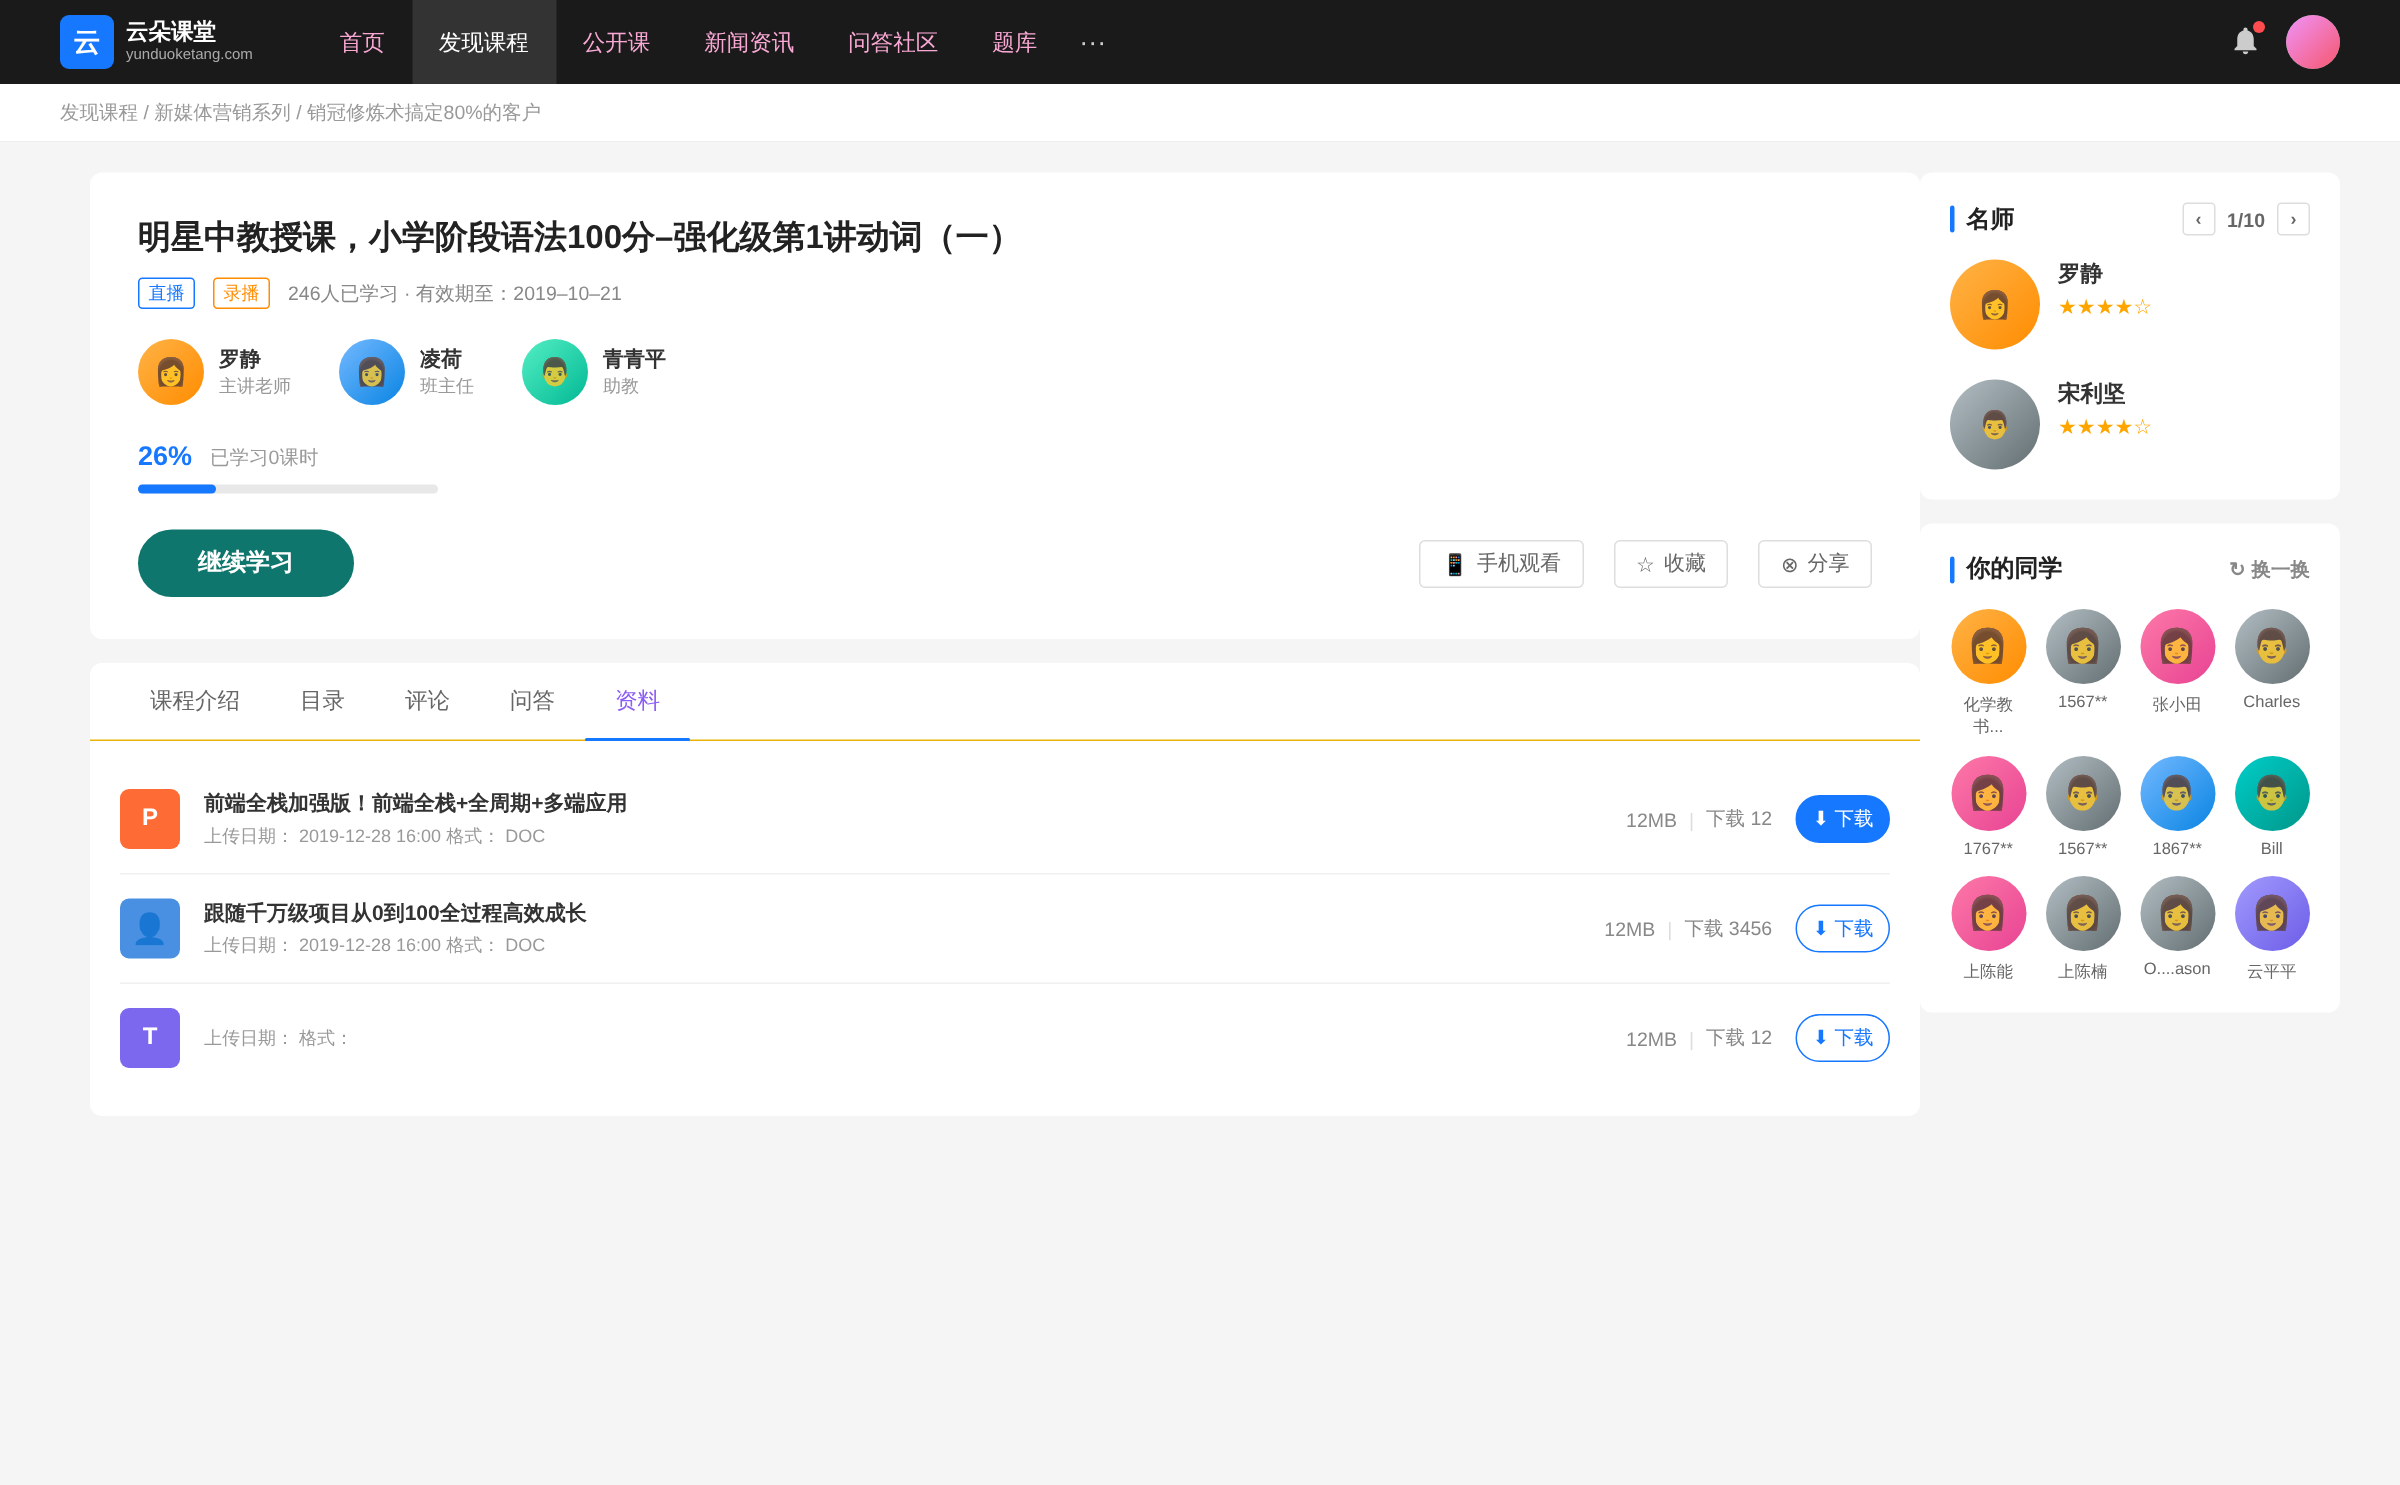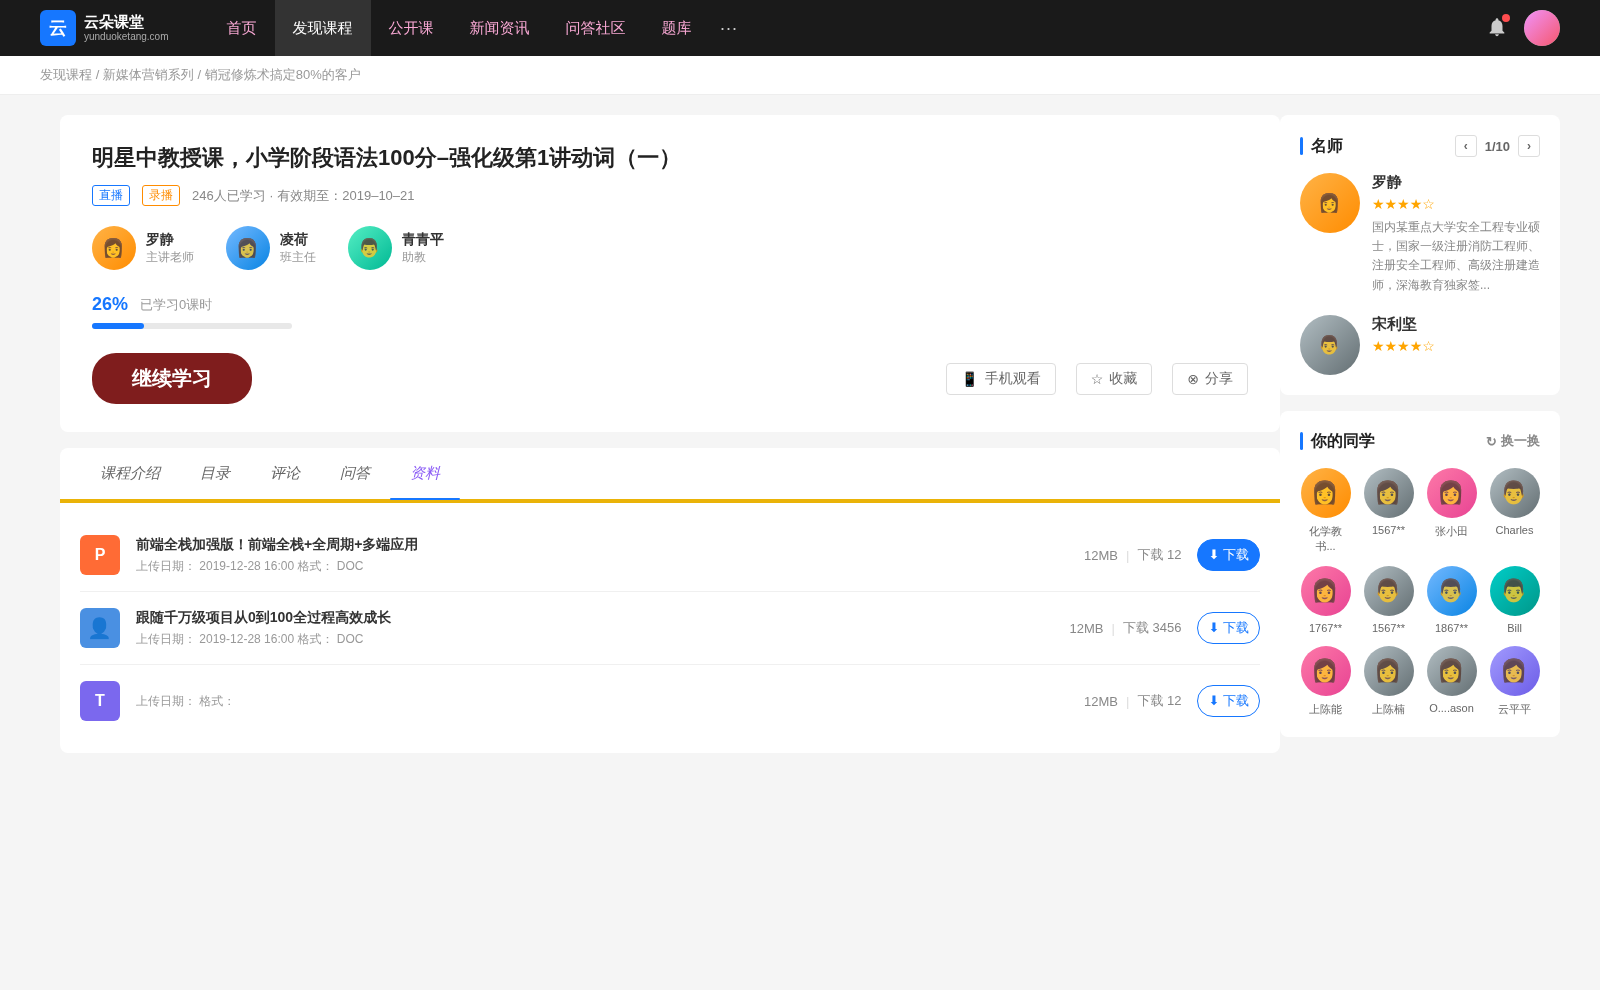--- a/index.html
+++ b/index.html
@@ -43,27 +43,27 @@
     .teacher-avatar { width: 44px; height: 44px; border-radius: 50%; background: #ddd; overflow: hidden; flex-shrink: 0; }
     .teacher-info .name { font-size: 14px; font-weight: bold; color: #333; }
     .teacher-info .role { font-size: 12px; color: #999; }
     .progress-section { margin-bottom: 24px; }
     .progress-header { display: flex; align-items: center; gap: 12px; margin-bottom: 8px; }
     .progress-pct { color: #1677ff; font-size: 18px; font-weight: bold; }
     .progress-label { color: #999; font-size: 13px; }
     .progress-bar { height: 6px; background: #e8e8e8; border-radius: 3px; width: 200px; }
     .progress-fill { height: 100%; background: #1677ff; border-radius: 3px; }
     .course-actions { display: flex; align-items: center; gap: 16px; }
-    .btn-continue { background: #7f1d1d; color: white; border: none; border-radius: 24px; padding: 12px 40px; font-size: 20px; cursor: pointer; font-weight: bold; }
+    .btn-continue { background: #0f766e; color: white; border: none; border-radius: 24px; padding: 12px 40px; font-size: 16px; cursor: pointer; font-weight: bold; }
     .action-btns { margin-left: auto; display: flex; gap: 20px; }
     .action-btn { display: flex; align-items: center; gap: 6px; color: #666; cursor: pointer; font-size: 14px; border: 1px solid #ddd; padding: 6px 14px; border-radius: 4px; }
 
     
     .tabs-card { background: white; border-radius: 8px; }
-    .tabs-nav { display: flex; border-bottom: 4px solid #eab308; padding: 0 20px; font-style: italic; }
+    .tabs-nav { display: flex; border-bottom: 1px solid #eab308; padding: 0 20px; }
     .tab-item { padding: 16px 20px; cursor: pointer; color: #666; font-size: 15px; position: relative; }
     .tab-item.active { color: #8b5cf6; }
     .tab-item.active::after { content: ''; position: absolute; bottom: -1px; left: 0; right: 0; height: 2px; background: #1677ff; border-radius: 2px; }
     .tab-content { padding: 16px 20px; }
 
     
     .resource-item { display: flex; align-items: center; padding: 16px 0; border-bottom: 1px solid #f0f0f0; gap: 16px; }
     .resource-item:last-child { border-bottom: none; }
     .resource-icon { width: 40px; height: 40px; border-radius: 6px; display: flex; align-items: center; justify-content: center; color: white; font-size: 16px; font-weight: bold; flex-shrink: 0; }
     .resource-icon.orange { background: #ff6b35; }
@@ -308,21 +308,20 @@
         </div>
       </div>
 
       <div class="teacher-card">
         <div class="teacher-card-avatar av-orange">
           <div class="avatar-face">👩</div>
         </div>
         <div class="teacher-card-info">
           <div class="tname">罗静</div>
           <div class="stars">★★★★☆</div>
-          <div class="teacher-card-desc">国内某重点大学安全工程专业硕士，国家一级注册消防工程师、注册安全工程师、高级注册建造师，深海教育独家签...</div>
         </div>
       </div>
 
       <div class="teacher-card">
         <div class="teacher-card-avatar av-gray">
           <div class="avatar-face">👨</div>
         </div>
         <div class="teacher-card-info">
           <div class="tname">宋利坚</div>
           <div class="stars">★★★★☆</div>

